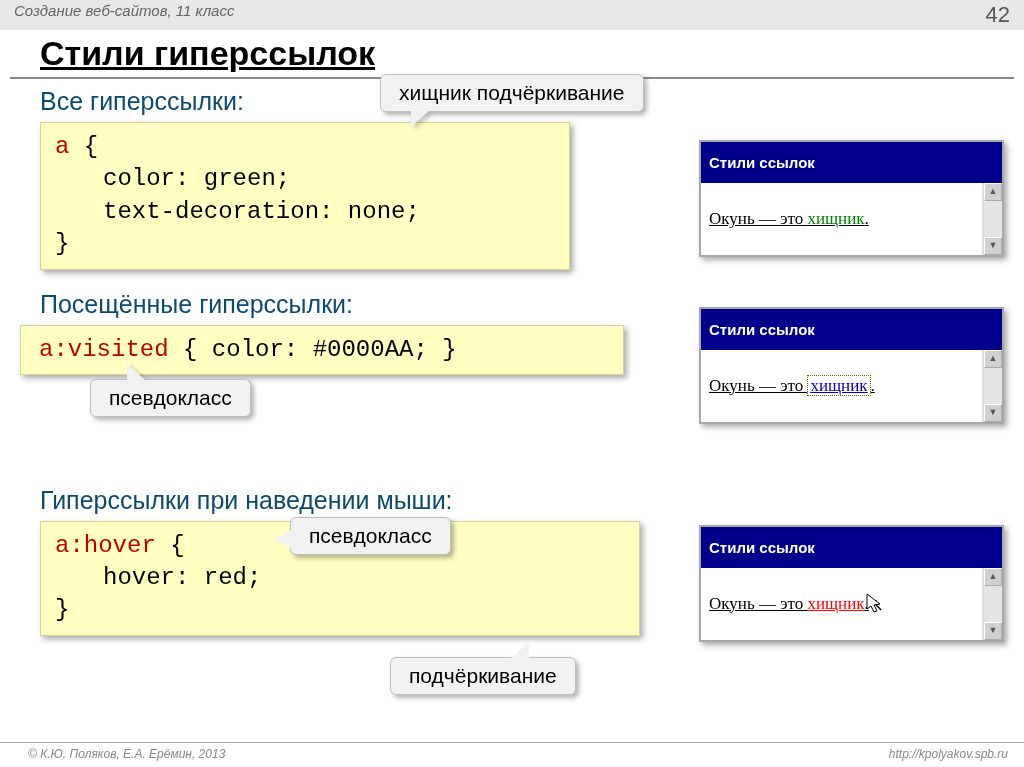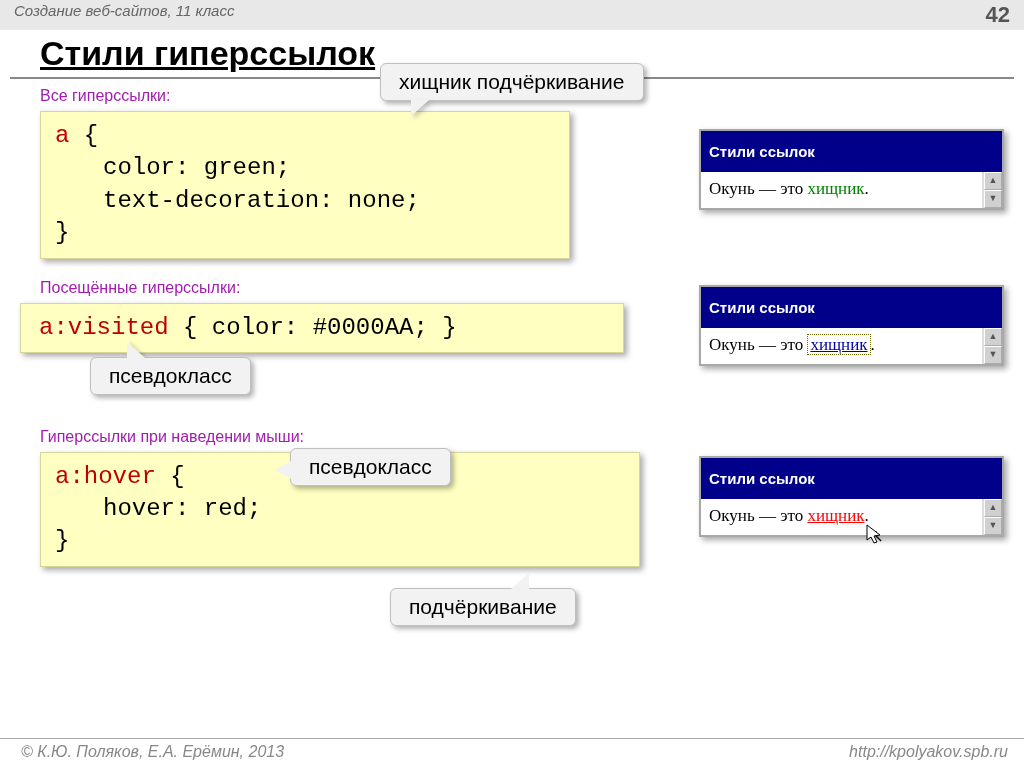--- a/index.html
+++ b/index.html
@@ -15,33 +15,33 @@
   .header {
     background: #e8e8e8;
     display: flex;
     justify-content: space-between;
     align-items: flex-start;
     padding: 2px 14px 2px 14px;
     font-size: 15px;
     color: #666;
     font-style: italic;
   }
-  .page-num { font-weight: bold; font-size: 22px; color:#555; font-style: normal;}
+  .page-num { font-weight: normal; font-size: 22px; color:#555; font-style: normal;}
   .title {
     font-size: 34px;
     font-weight: bold;
     padding: 4px 0 4px 30px;
     border-bottom: 2px solid #888;
     margin: 0 10px 8px 10px;
     text-decoration: underline;
   }
   .content { padding: 0 20px 0 40px; position: relative; }
   .section-label {
-    font-size: 16px;
-    color: #a21caf;
+    font-size: 25px;
+    color: #0c4a6e;
     margin: 2px 0 6px 0;
   }
   .codebox {
     background: #ffffc2;
     border: 1px solid #d6d69a;
     box-shadow: 3px 3px 6px rgba(0,0,0,.35);
     font-family: "Courier New", monospace;
     font-size: 24px;
     padding: 8px 14px 8px 14px;
     line-height: 1.35;
@@ -98,24 +98,25 @@
     font-weight:bold;
     font-size:15px;
     padding: 12px 8px;
   }
   .win-body {
     display:flex;
     padding:0;
   }
   .win-content {
     flex:1;
-    padding: 7px 8px;
+    padding: 26px 8px;
     font-size: 17px;
     font-family: "Times New Roman", serif;
     border-right: 2px inset #ddd;
+    text-decoration: underline;
   }
   .scroll {
     width:18px;
     background: #e4e4e4;
     display:flex; flex-direction:column; justify-content:space-between;
   }
   .sbtn {
     height:16px; background:#d0d0d0; border:1px outset #fff;
     font-size:9px; text-align:center; line-height:14px; color:#555;
   }
@@ -127,22 +128,22 @@
     font-size:18px;
     color:#000;
     pointer-events:none;
     transform: translate(0,0);
   }
   .footer {
     position:absolute;
     bottom:0; left:0; right:0;
     border-top: 1px solid #aaa;
     display:flex; justify-content:space-between;
-    padding: 4px 16px 6px 21px;
-    font-size: 16px;
+    padding: 4px 16px 6px 28px;
+    font-size: 12px;
     color:#888;
     font-style: italic;
     background:#fff;
   }
   .sep { height: 10px; }
   .dotted-box { border:1px dotted #6a6a00; display:inline; padding:0 2px;}
 </style>
 </head>
 <body>
 

